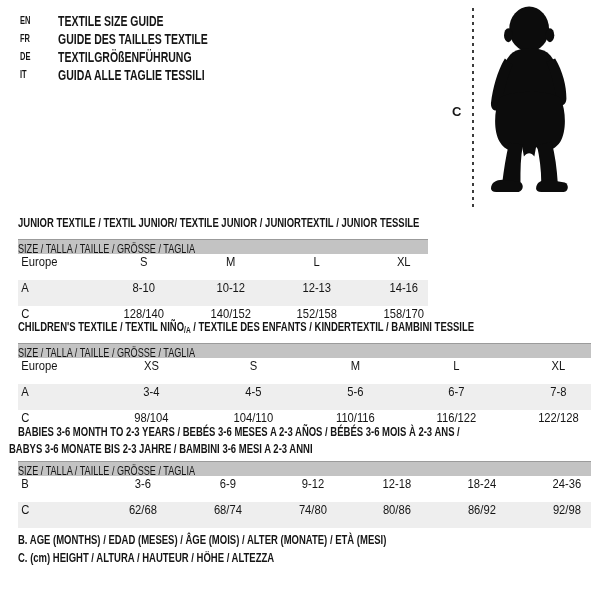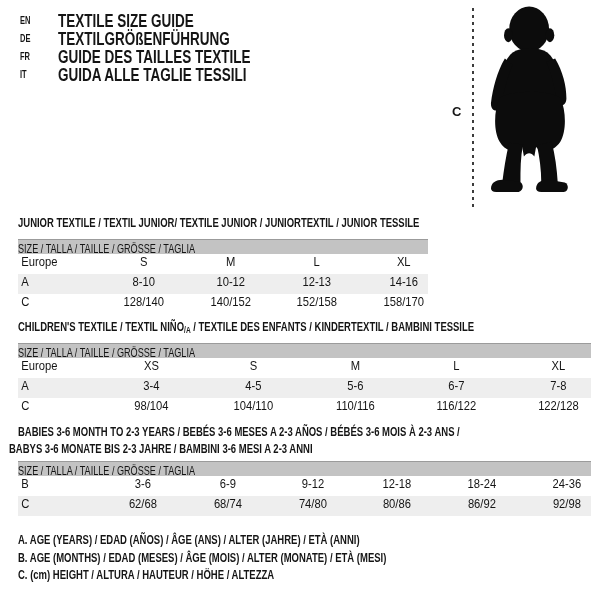--- a/index.html
+++ b/index.html
@@ -8,66 +8,66 @@
     font-family:"Liberation Sans",sans-serif;color:#151515;
     -webkit-font-smoothing:antialiased;
   }
   
   .cond{display:inline-block;transform:scaleX(.75);transform-origin:0 50%;white-space:nowrap;}
 
   
   .lang-block{position:absolute;left:20px;top:12px;}
   .lang-row{display:flex;height:18px;line-height:18px;}
   .lang-code{width:38px;font-weight:700;font-size:10px;}
-  .lang-label{font-weight:700;font-size:18px;}
+  .lang-label{font-weight:700;font-size:14px;}
 
   
   .dotted-line{position:absolute;left:472px;top:8px;width:2px;height:203px;
     background:repeating-linear-gradient(to bottom,#3c3c3c 0 3px,transparent 3px 7px);}
   .c-label{position:absolute;left:452px;top:104px;font-weight:700;font-size:13px;}
   .baby{position:absolute;left:485px;top:4px;width:90px;height:208px;}
 
   
   .title{position:absolute;font-weight:700;font-size:13px;line-height:15px;white-space:nowrap;}
   .title .cond{transform:scaleX(.73);}
   .title .sub{font-size:9px;vertical-align:-2px;}
 
   
   .tbl{position:absolute;left:18px;}
   .bar{height:15px;line-height:15px;background:#c3c3c3;border-top:1px solid #9b9b9b;
        box-sizing:border-box;}
   .bar-text{display:inline-block;transform:scaleX(.70);transform-origin:0 50%;
        font-size:13px;font-weight:400;white-space:nowrap;}
-  .tr{display:flex;height:20px;line-height:16px;gap:37px;}
+  .tr{display:flex;height:26px;line-height:16px;gap:37px;}
   .tr.alt{background:#eeeeee;}
   .tc{flex:1;text-align:center;font-size:13.5px;transform:scaleX(.83);transform-origin:50% 50%;white-space:nowrap;}
   .tc.lab{flex:0 0 60px;text-align:left;padding-left:4px;transform-origin:0 50%;}
 
   
   .legend{position:absolute;left:18px;top:532px;}
   .legend-line{height:17.5px;line-height:17.5px;font-weight:700;font-size:12.5px;}
   .legend-line .cond{transform:scaleX(.76);}
 </style>
 </head>
 <body>
 
 <div id="canvas">
 
   <div class="lang-block">
     <div class="lang-row">
       <span class="lang-code"><span class="cond">EN</span></span>
       <span class="lang-label"><span class="cond">TEXTILE SIZE GUIDE</span></span>
     </div>
     <div class="lang-row">
+      <span class="lang-code"><span class="cond">FR</span></span>
+      <span class="lang-label"><span class="cond">GUIDE DES TAILLES TEXTILE</span></span>
+    </div>
+    <div class="lang-row">
       <span class="lang-code"><span class="cond">DE</span></span>
       <span class="lang-label"><span class="cond">TEXTILGRÖßENFÜHRUNG</span></span>
-    </div>
-    <div class="lang-row">
-      <span class="lang-code"><span class="cond">FR</span></span>
-      <span class="lang-label"><span class="cond">GUIDE DES TAILLES TEXTILE</span></span>
     </div>
     <div class="lang-row">
       <span class="lang-code"><span class="cond">IT</span></span>
       <span class="lang-label"><span class="cond">GUIDA ALLE TAGLIE TESSILI</span></span>
     </div>
   </div>
 
   <div class="dotted-line"></div>
   <div class="c-label">C</div>
   <svg class="baby" viewBox="0 0 100 240" aria-hidden="true">
@@ -173,18 +173,17 @@
       <div class="tc">62/68</div>
       <div class="tc">68/74</div>
       <div class="tc">74/80</div>
       <div class="tc">80/86</div>
       <div class="tc">86/92</div>
       <div class="tc">92/98</div>
     </div>
   </div>
 
   <div class="legend">
-    <div class="legend-line"><span class="cond">A. AGE (YEARS) / EDAD (AÑOS) / ÂGE (ANS) / ALTER (JAHRE) / ETÀ (ANNI)</span></div>
     <div class="legend-line"><span class="cond">B. AGE (MONTHS) / EDAD (MESES) / ÂGE (MOIS) / ALTER (MONATE) / ETÀ (MESI)</span></div>
     <div class="legend-line"><span class="cond">C. (cm) HEIGHT / ALTURA / HAUTEUR / HÖHE / ALTEZZA</span></div>
   </div>
 
 </div>
 
 </body></html>

